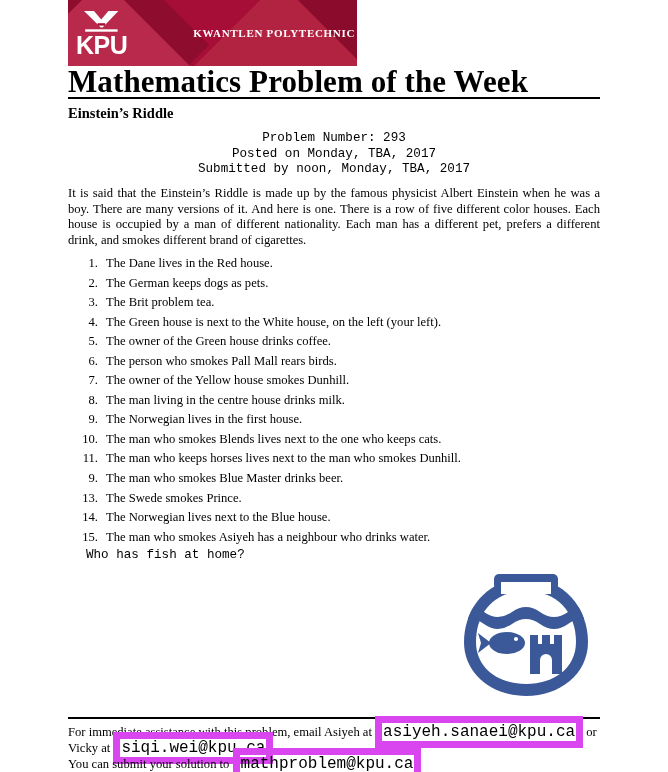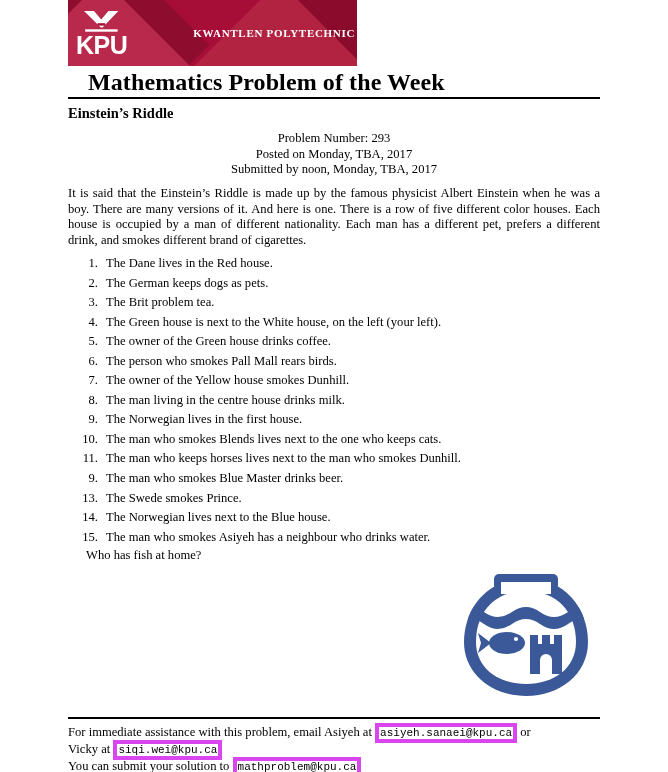--- a/index.html
+++ b/index.html
@@ -105,26 +105,25 @@
     white-space: nowrap;
     margin-left: 48px;
   }
 
   
   .doc-title {
     position: absolute;
     left: 68px;
     top: 68px;
     width: 532px;
-    font-size: 24px;
+    font-size: 31px;
     font-weight: bold;
     letter-spacing: 0.1px;
     line-height: 28px;
     white-space: nowrap;
-    margin-left: 20px;
   }
   .rule-top {
     position: absolute;
     left: 68px;
     top: 97px;
     width: 532px;
     height: 1.6px;
     background: #000000;
   }
 
@@ -141,21 +140,21 @@
   }
   .meta {
     position: absolute;
     left: 68px;
     top: 131px;
     width: 532px;
     text-align: center;
     font-size: 12.6px;
     line-height: 15.6px;
   }
-  .meta div { white-space: nowrap; }
+  .meta div { white-space: nowrap; font-family: Liberation Mono, monospace; }
 
   
   .intro {
     position: absolute;
     left: 68px;
     top: 186px;
     width: 532px;
     font-size: 12.6px;
     line-height: 15.6px;
     text-align: justify;
@@ -188,20 +187,21 @@
     white-space: nowrap;
   }
 
   .question {
     position: absolute;
     left: 86px;
     top: 548px;
     font-size: 12.6px;
     line-height: 15.6px;
     white-space: nowrap;
+    font-family: Liberation Mono, monospace;
   }
 
   
   .fishbowl {
     position: absolute;
     left: 460px;
     top: 572px;
     width: 132px;
     height: 128px;
   }
@@ -219,23 +219,23 @@
     position: absolute;
     left: 68px;
     top: 724px;
     width: 540px;
     font-size: 12.6px;
     line-height: 16.2px;
   }
   .footer-line { white-space: nowrap; }
   .maillink {
     font-family: "Liberation Mono", "DejaVu Sans Mono", monospace;
-    font-size: 11px;
+    font-size: 16px;
     color: #000000;
-    border: 4px solid #d946ef;
+    border: 7px solid #d946ef;
     padding: 0 1px;
     text-decoration: none;
     white-space: nowrap;
   }
 </style>
 </head>
 <body>
 
 <div class="page">
 

